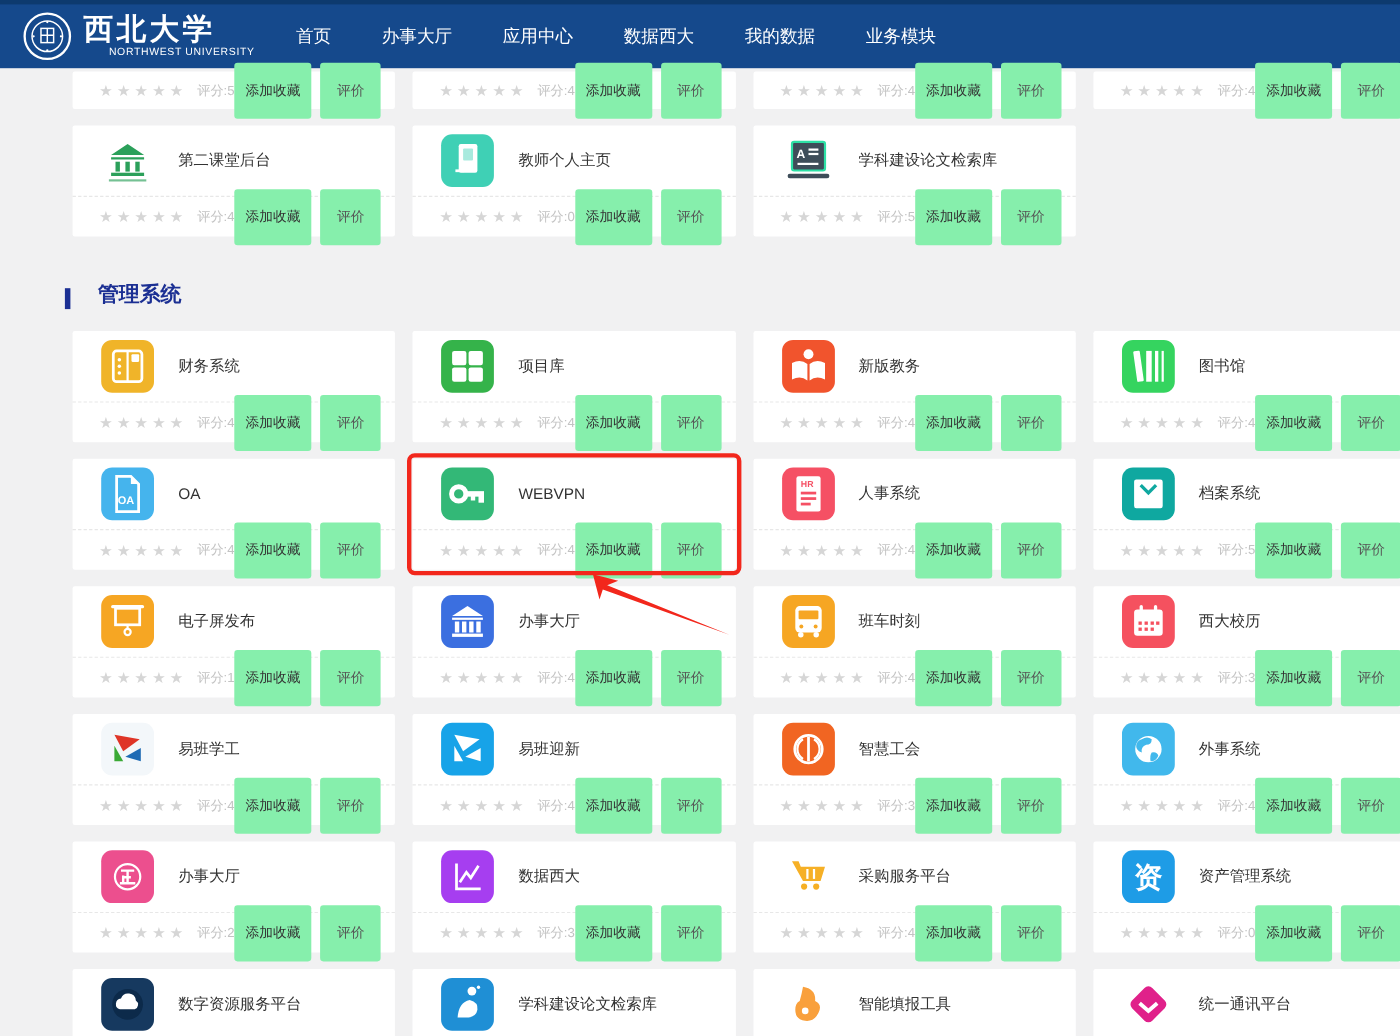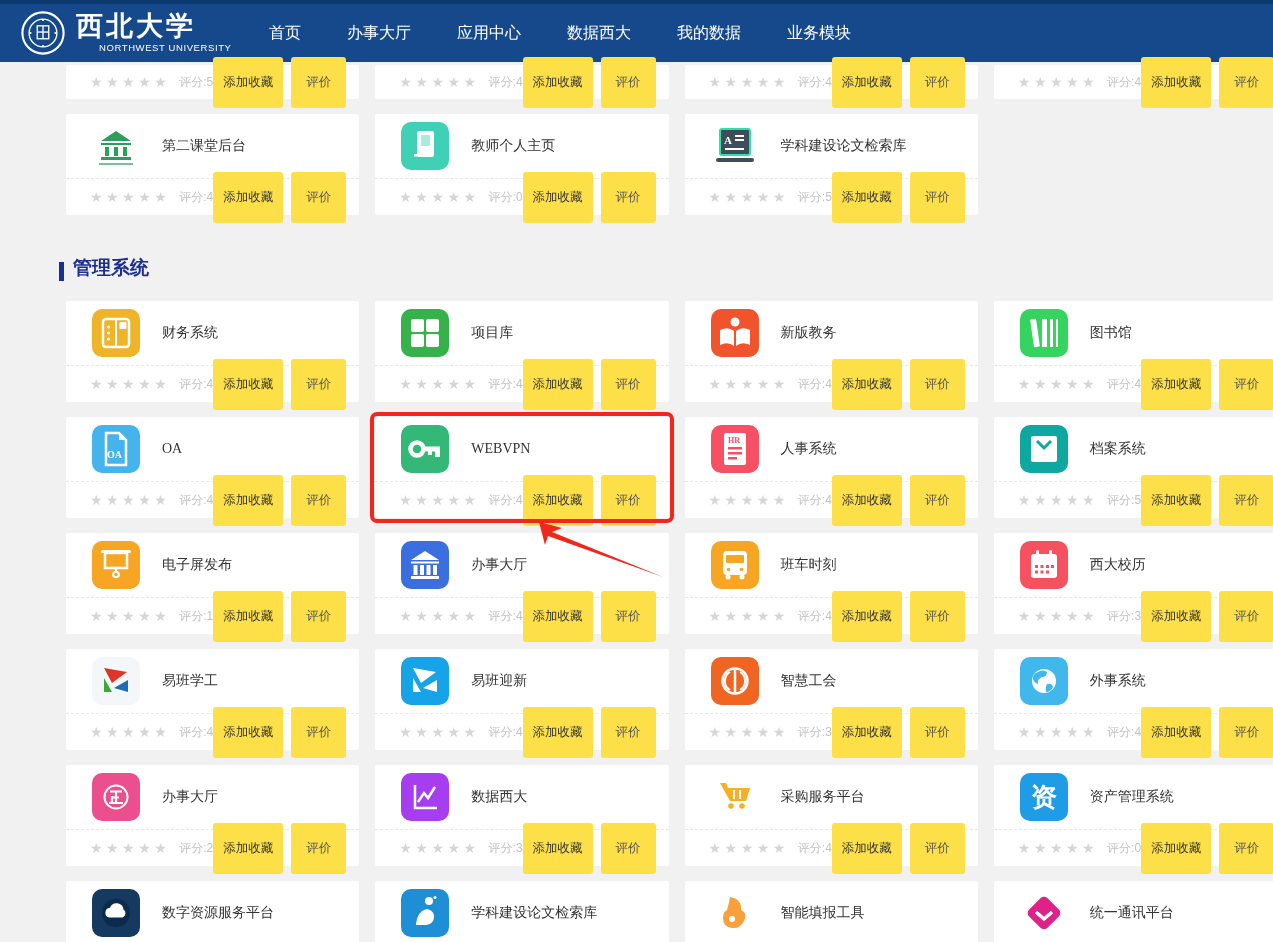--- a/index.html
+++ b/index.html
@@ -17,39 +17,39 @@
   .seal svg{width:46px;height:46px;display:block;}
   .brand-cn{color:#fff;font-size:27px;font-weight:bold;letter-spacing:3px;
     font-family:"Liberation Serif","DejaVu Serif",serif;line-height:1;}
   .brand-en{color:#fff;font-size:9.5px;letter-spacing:.6px;margin-top:2px;padding-left:23px;}
   nav ul{display:flex;list-style:none;margin:0;padding:0 0 0 14px;}
   nav li{color:#fff;font-size:16px;padding:0 23px;cursor:pointer;white-space:nowrap;font-family:Liberation Serif, serif;}
   
   main{padding:0 60px 0 66px;}
   .grid{display:grid;grid-template-columns:repeat(4,1fr);column-gap:16px;row-gap:15px;}
   .card{background:#fff;border-radius:2px;height:101px;box-sizing:border-box;position:relative;cursor:pointer;}
-  .card-top{height:64px;display:flex;align-items:center;padding:0 16px 0 26px;gap:22px;font-family:Liberation Serif, serif;}
+  .card-top{height:64px;display:flex;align-items:center;padding:0 16px 0 26px;gap:22px;}
   .app-icon{width:48px;height:48px;border-radius:10px;flex:none;display:block;overflow:hidden;}
   .app-icon svg{width:48px;height:48px;display:block;}
   .app-name{font-size:14px;color:#333;}
   .card-bottom{height:37px;display:flex;align-items:center;padding:0 13px 0 24px;
     border-top:1px dashed #e7e7e7;box-sizing:border-box;}
   .stars{color:#d6d6d6;font-size:14px;letter-spacing:3.5px;line-height:1;}
   .score{color:#c3c3c3;font-size:12px;margin-left:9px;white-space:nowrap;}
   .chips{margin-left:auto;display:flex;gap:8px;}
-  .chip{background:#fde047;border:none;border-radius:3px;font-size:12.5px;color:#333;
+  .chip{background:#86efac;border:none;border-radius:3px;font-size:12.5px;color:#333;
     padding:6px 10px;font-family:inherit;cursor:pointer;white-space:nowrap;}
   .chip.rate{color:#555;padding:17px 15px;}
   
   #partial-row{margin-top:3px;}
   #partial-row .card{height:34px;}
   #partial-row .card-bottom{border-top:none;height:34px;}
   #top-apps{margin-top:15px;}
   
-  .section-title{display:flex;align-items:flex-end;gap:9px;margin:40px 0 20px -7px;
+  .section-title{display:flex;align-items:flex-end;gap:25px;margin:40px 0 20px -7px;
     font-size:19px;color:#1b2f93;font-weight:bold;}
   .bar{width:5px;height:19px;background:#1b2f93;display:inline-block;}
   
   .card.highlighted{outline:4px solid #f2271c;outline-offset:1px;z-index:5;}
   .annot-arrow{position:absolute;left:160px;top:101px;z-index:9;pointer-events:none;}
 </style>
 </head>
 <body>
 
 <header>

